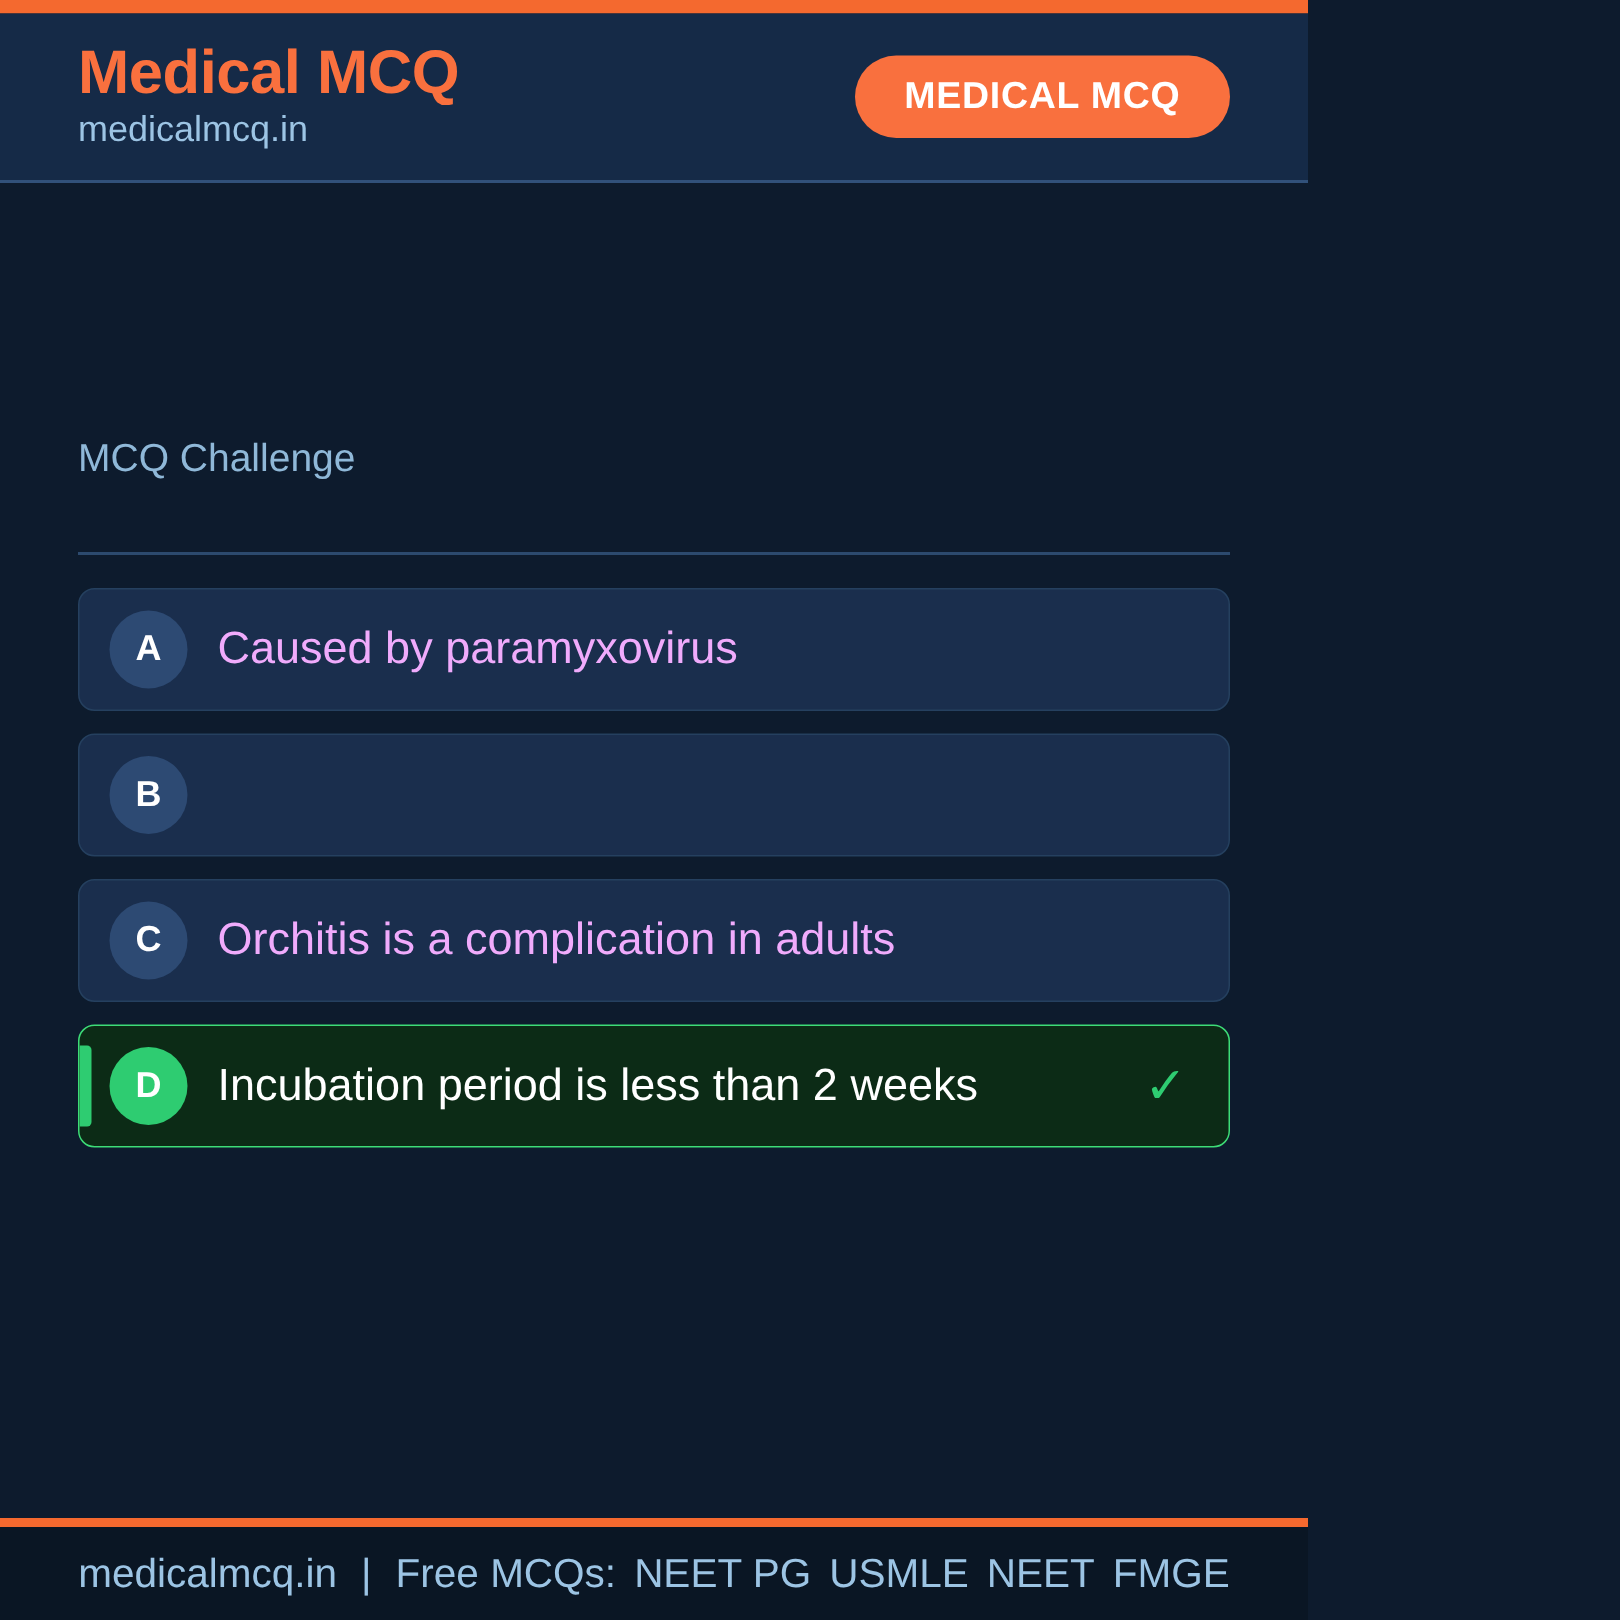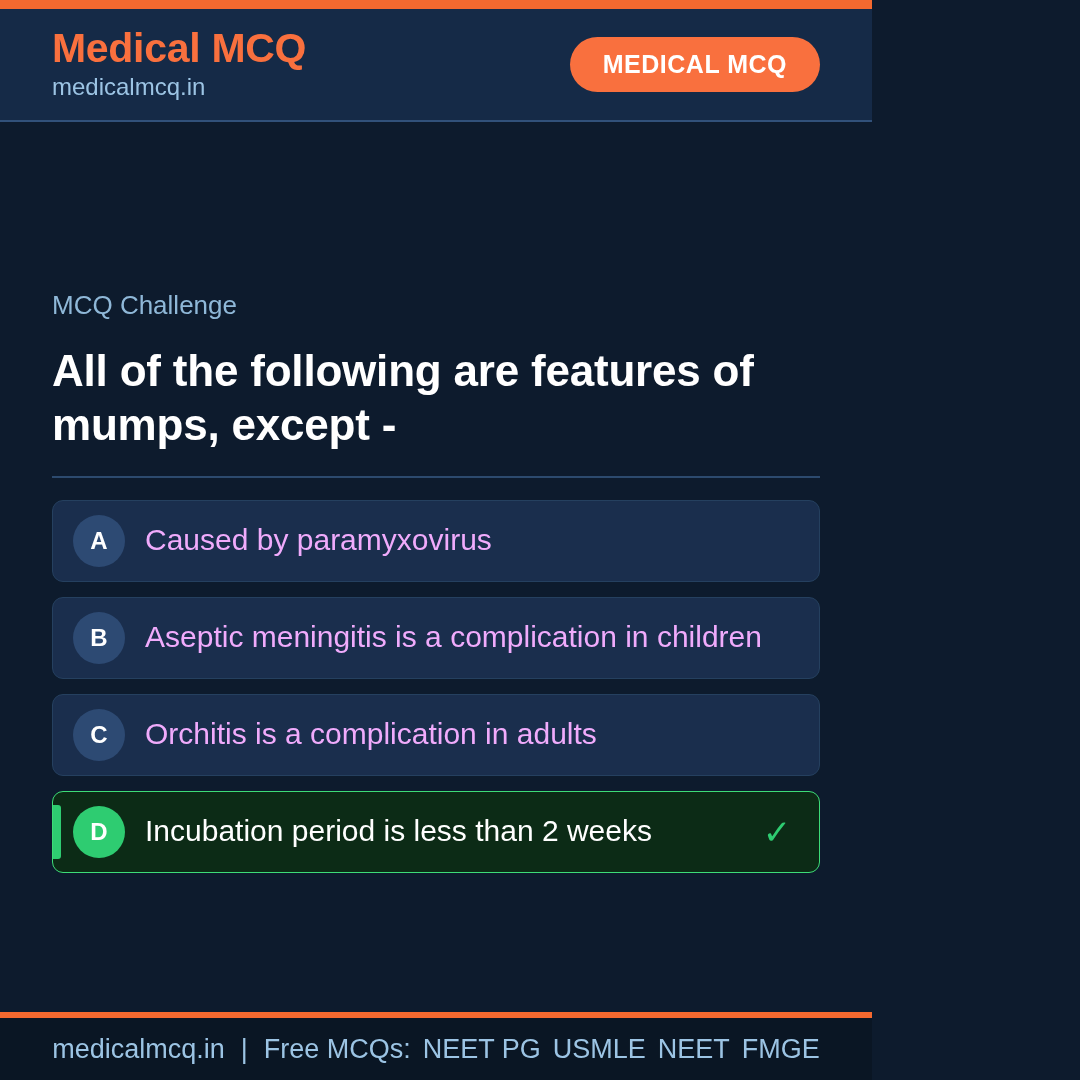--- a/index.html
+++ b/index.html
@@ -219,34 +219,32 @@
       <div class="brand-title">Medical MCQ</div>
       <div class="brand-sub">medicalmcq.in</div>
     </div>
     <div class="header-badge">MEDICAL MCQ</div>
   </div>
 
   <div class="main">
     <div class="spacer-top"></div>
 
     <div class="kicker">MCQ Challenge</div>
-    <div class="question">All of the following are features of mumps, except -</div>
 
     <div class="divider"></div>
 
     <div class="options">
 
       <div class="option">
         <div class="badge">A</div>
         <div class="option-text">Caused by paramyxovirus</div>
       </div>
 
       <div class="option">
         <div class="badge">B</div>
-        <div class="option-text">Aseptic meningitis is a complication in children</div>
       </div>
 
       <div class="option">
         <div class="badge">C</div>
         <div class="option-text">Orchitis is a complication in adults</div>
       </div>
 
       <div class="option correct">
         <div class="accent"></div>
         <div class="badge">D</div>

